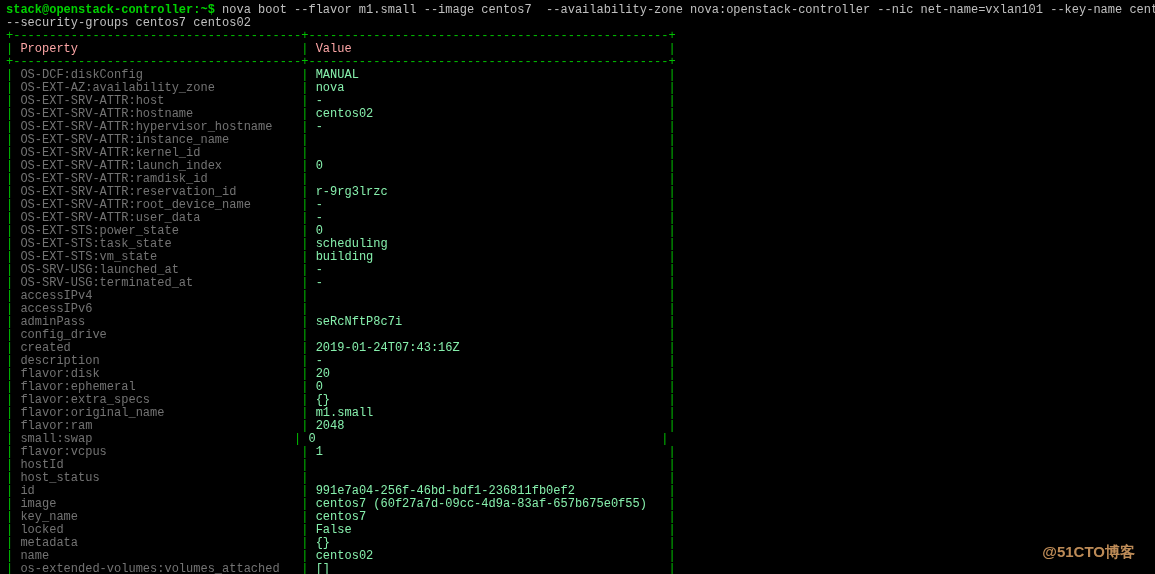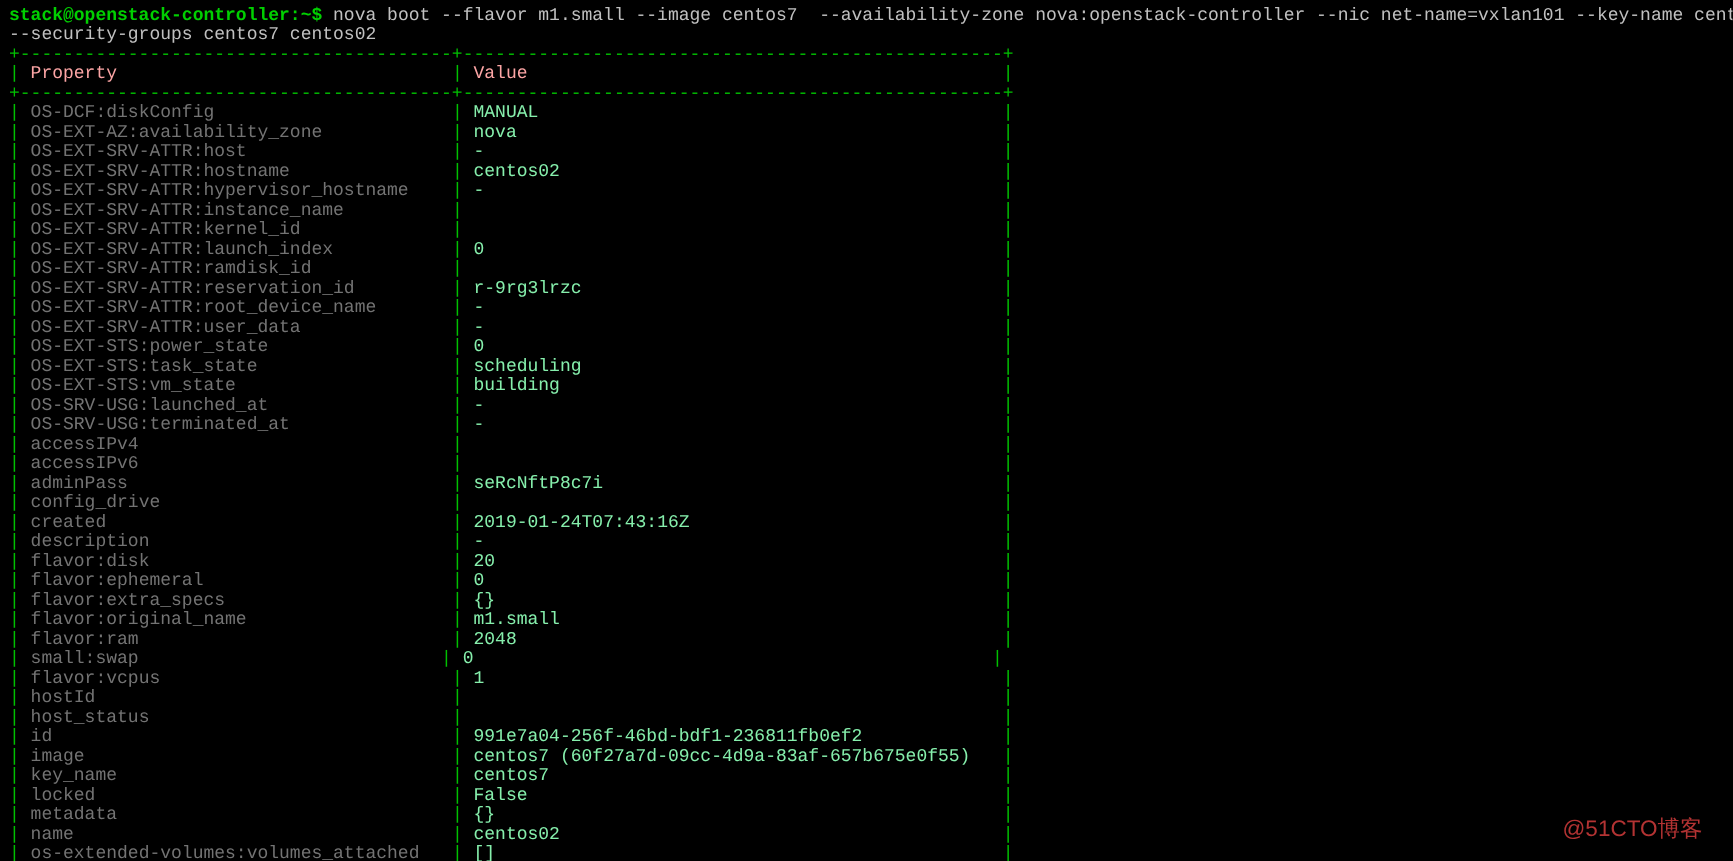--- a/index.html
+++ b/index.html
@@ -36,25 +36,26 @@
   .prop {
     color: #737373;
   }
   .val {
     color: #86efac;
   }
   .watermark {
     position: absolute;
     right: 20px;
     bottom: 12px;
-    color: #ef4444;
+    color: #fdba74;
     font-family: sans-serif;
     font-size: 15px;
     opacity: 0.75;
     pointer-events: none;
+    font-weight: bold;
   }
 </style>
 </head>
 <body>
 
 <div class="terminal" id="term"><span class="prompt">stack@openstack-controller:~$ </span><span class="cmd">nova boot --flavor m1.small --image centos7  --availability-zone nova:openstack-controller --nic net-name=vxlan101 --key-name centos7</span>
 <span class="cmd">--security-groups centos7 centos02</span>
 <span class="border-line">+----------------------------------------+--------------------------------------------------+</span>
 <span class="border-line">| </span><span class="hdr">Property                              </span><span class="border-line"> | </span><span class="hdr">Value                                           </span><span class="border-line"> |</span>
 <span class="border-line">+----------------------------------------+--------------------------------------------------+</span>

